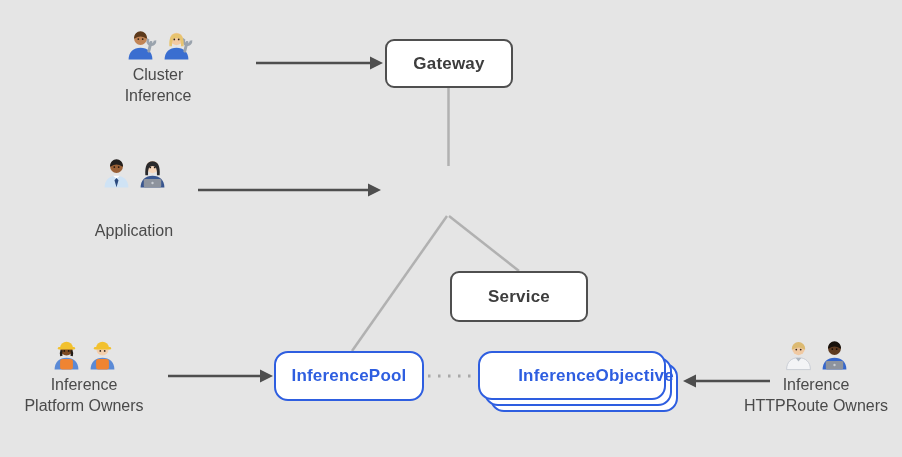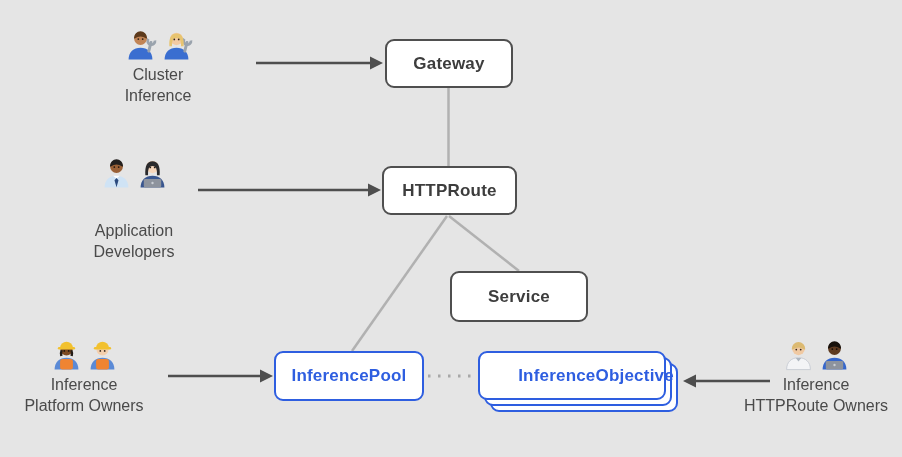--- a/index.html
+++ b/index.html
@@ -7,21 +7,21 @@
     position:relative;width:902px;height:457px;background:#e5e5e5;
     font-family:"Liberation Sans",sans-serif;overflow:hidden;
   }
   .wires{position:absolute;left:0;top:0;width:902px;height:457px;}
   .node{
     position:absolute;background:#ffffff;border:2px solid #4f4f4f;border-radius:9px;
     display:flex;align-items:center;justify-content:center;
     font-weight:bold;font-size:17px;color:#3d3d3d;letter-spacing:.2px;
     box-sizing:border-box;
   }
-  .node.blue{border-color:#2e5ee0;color:#2e5ee0;}
+  .node.blue{border-color:#2e5ee0;color:#2e5ee0;border-radius:14px;}
   .node.ghost{background:#ffffff;}
   .actor{position:absolute;display:flex;flex-direction:column;align-items:center;}
   .emoji-row{display:flex;gap:3px;align-items:flex-end;height:36px;}
   .actor-label{margin-top:3px;font-size:16px;line-height:21px;color:#4a4a4a;text-align:center;white-space:nowrap;}
 </style>
 </head>
 <body>
 
 <div class="canvas">
 
@@ -53,23 +53,20 @@
     <g>
       <line x1="770" y1="381" x2="696" y2="381" stroke="#4e4e4e" stroke-width="2.5"></line>
       <polygon points="683,381 696,374.5 696,387.5" fill="#4e4e4e"></polygon>
     </g>
   </svg>
 
   <div class="node" style="left:385px;top:39px;width:128px;height:49px;">
     <span>Gateway</span>
   </div>
 
-  <div class="node" style="left:382px;top:166px;width:135px;height:49px;">
-    <span>HTTPRoute</span>
-  </div>
 
   <div class="node" style="left:450px;top:271px;width:138px;height:51px;">
     <span>Service</span>
   </div>
 
   <div class="node blue" style="left:274px;top:351px;width:150px;height:50px;">
     <span>InferencePool</span>
   </div>
 
   <div class="node blue ghost" style="left:490px;top:363px;width:188px;height:49px;"></div>
@@ -125,21 +122,20 @@
         <circle cx="18" cy="12.5" r="6.8" fill="#f6d6bb"></circle>
         <path d="M10.2 21.5 Q9.1 6.2 18 6.2 Q26.9 6.2 25.8 21.5 L22.9 21.5 Q23.6 11.4 18 11.4 Q12.4 11.4 13.1 21.5 Z" fill="#2a2a2c"></path>
         <circle cx="15.6" cy="13" r=".95" fill="#241a12"></circle>
           <circle cx="20.4" cy="13" r=".95" fill="#241a12"></circle>
         <rect x="8.5" y="25.5" width="19" height="9.5" rx="1.6" fill="#8d939d"></rect>
         <circle cx="18" cy="30" r="1.3" fill="#c9ced5"></circle>
       </svg>
     </div>
     <div class="actor-label">
       <div>Application</div>
-      <div>Developers</div>
     </div>
   </div>
 
   <div class="actor" style="left:14px;top:335px;width:140px;">
     <div class="emoji-row">
       <svg width="33" height="34" viewBox="0 0 36 36">
         <path d="M5 35 C5 26.5 10.5 22 18 22 C25.5 22 31 26.5 31 35 Z" fill="#5b8ad6"></path>
         <rect x="11" y="23.5" width="14" height="11.5" rx="2.5" fill="#ef8432"></rect>
         <circle cx="18" cy="13" r="6.6" fill="#7d4a22"></circle>
         <path d="M11.6 13.5 q-1.7 3.4 -.5 7 l2.6 -.7 q-.8 -3.3 .2 -5.5 z" fill="#241d18"></path>

